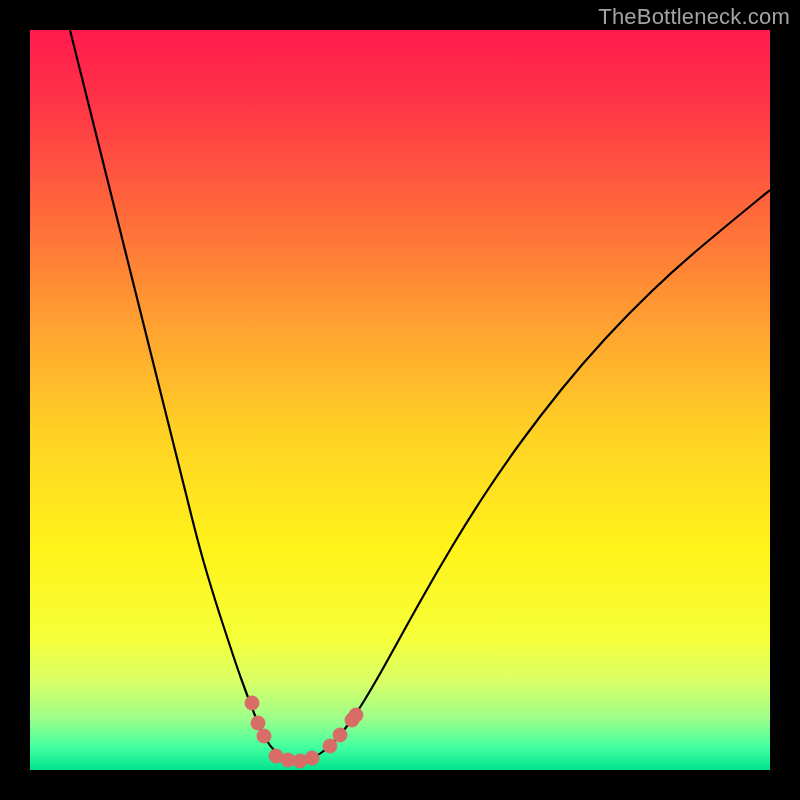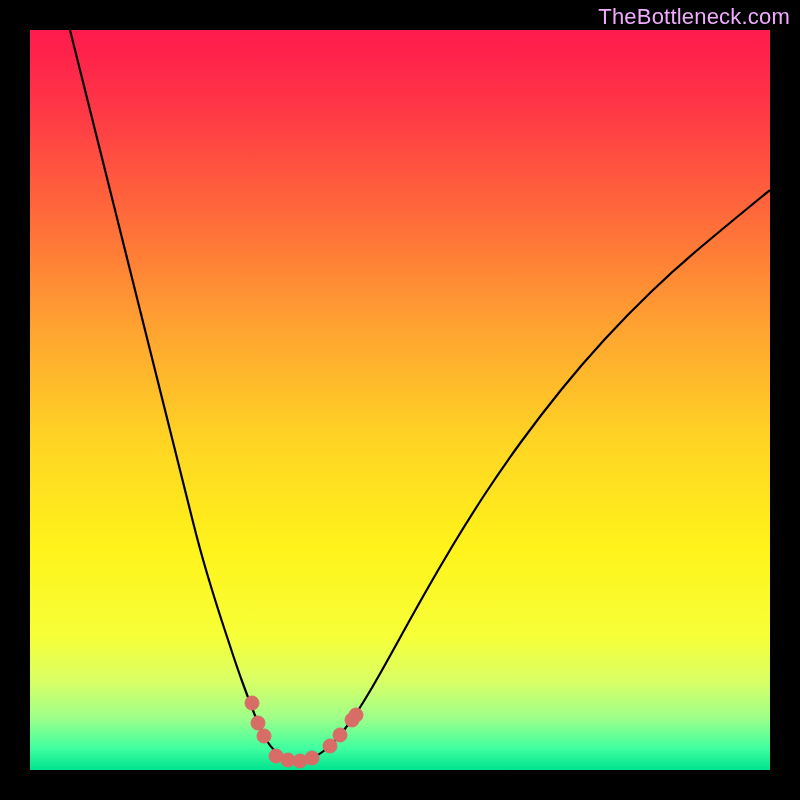--- a/index.html
+++ b/index.html
@@ -24,21 +24,21 @@
     left: 30px;
     top: 30px;
     width: 740px;
     height: 740px;
     overflow: hidden;
   }
   .watermark {
     position: absolute;
     top: 4px;
     right: 10px;
-    color: #f0abfc;
+    color: #a3a3a3;
     font-size: 22px;
     font-weight: 400;
     letter-spacing: 0.2px;
     user-select: none;
   }
   svg { display: block; }
 </style>
 </head>
 <body>
 

